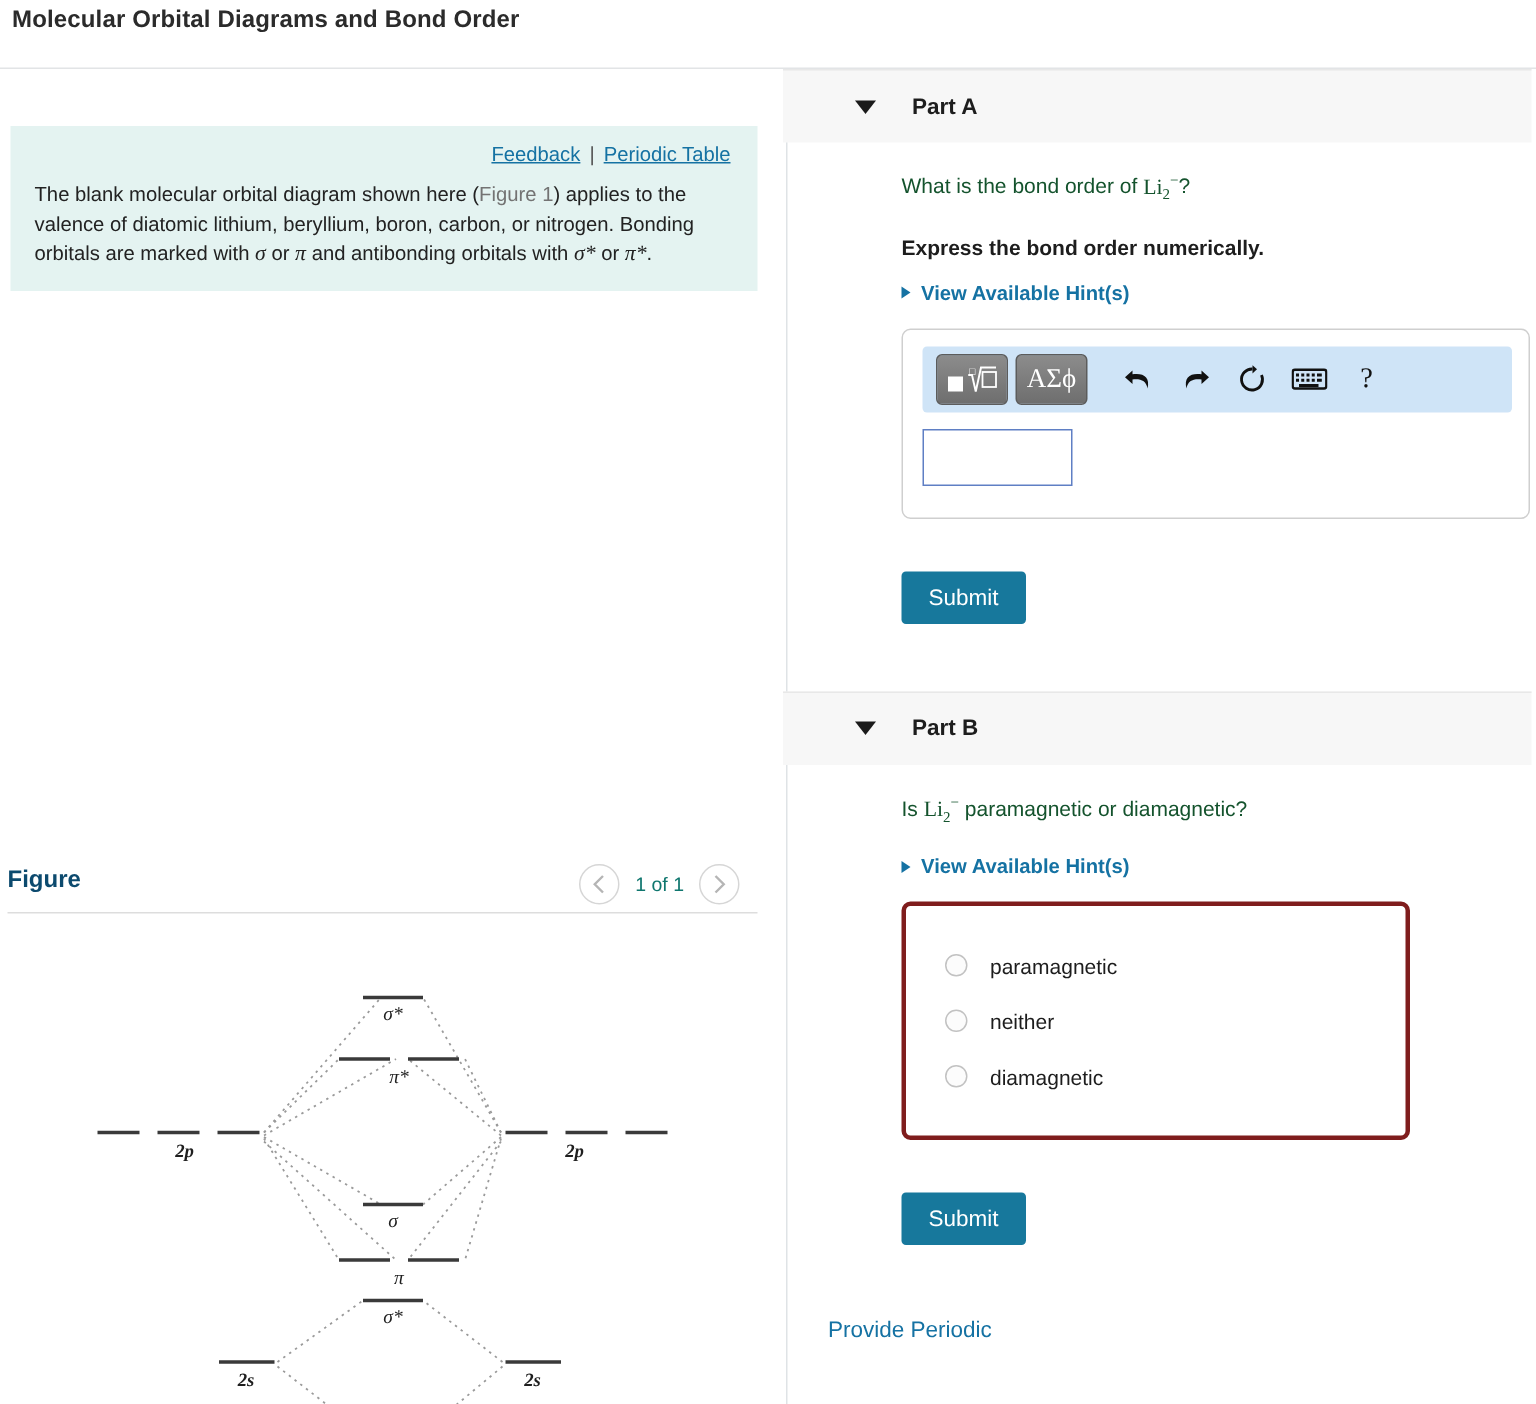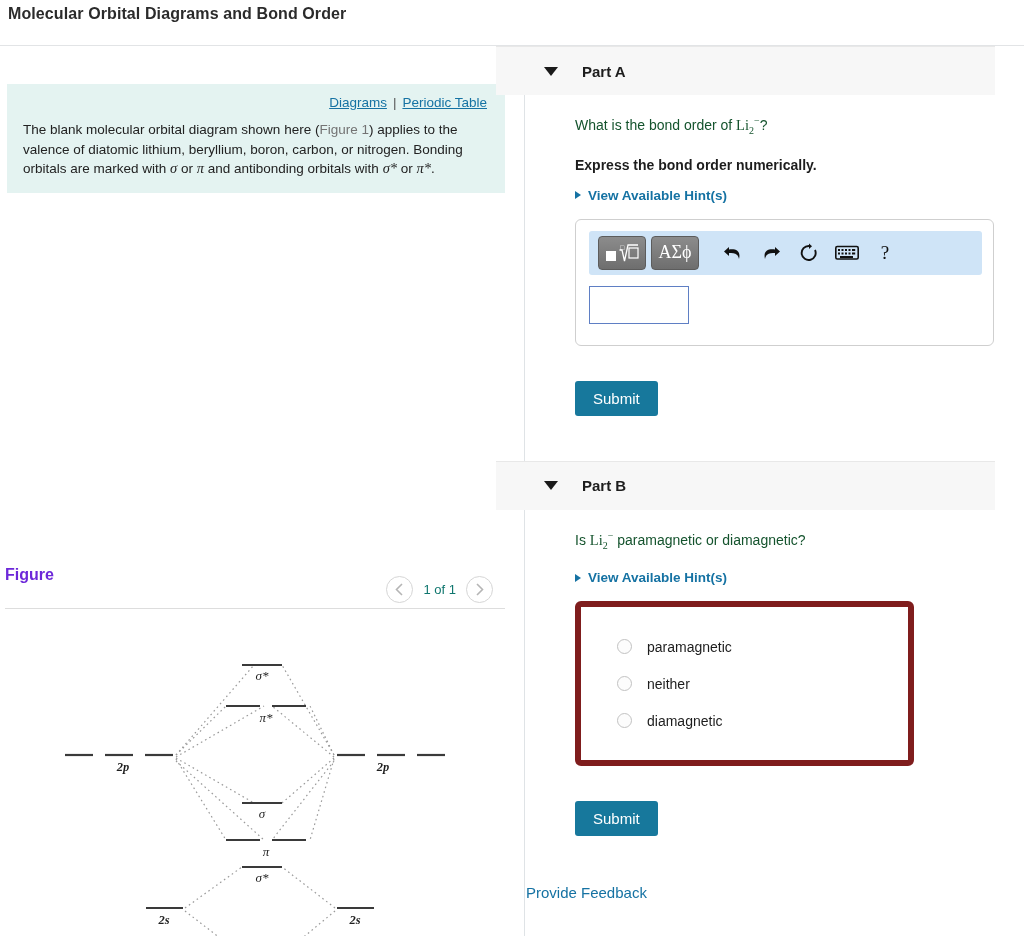--- a/index.html
+++ b/index.html
@@ -49,41 +49,41 @@
   }
   .info-text .figlink { color: #737373; text-decoration: none; cursor: pointer; }
   .mathi { font-family: "Liberation Serif", serif; font-style: italic; font-size: 14.5px; }
   .mathi sup { font-style: normal; font-size: 10px; }
 
   
   .figure-head {
     position: absolute; left: 0; top: 520px; width: 510px; height: 48px;
   }
   .figure-title {
-    position: absolute; left: 5px; top: 0;
-    font-size: 16px; font-weight: bold; color: #6d28d9;
+    position: absolute; left: 5px; top: 12px;
+    font-size: 16px; font-weight: bold; color: #0c4a6e;
   }
   .fig-nav { position: absolute; right: 17px; top: 10px; display: flex; align-items: center; gap: 10px; }
   .fig-arrow {
     width: 27px; height: 27px; border-radius: 50%;
     border: 1px solid #d6d6d6; background: #fff;
     display: flex; align-items: center; justify-content: center;
     color: #b5b5b5; font-size: 13px; cursor: pointer;
   }
   .fig-count { font-size: 13px; color: #0f766e; }
   .figure-rule {
     position: absolute; left: 5px; top: 562px; width: 500px; height: 1px; background: #dddddd;
   }
 
   
   .mo-wrap { position: absolute; left: 0px; top: 572px; width: 520px; height: 364px; }
   .mo-svg { display: block; }
 
   
-  .right-col { position: absolute; left: 496px; top: 46px; width: 499px; height: 890px; }
+  .right-col { position: absolute; left: 522px; top: 46px; width: 499px; height: 890px; }
 
   .part-header {
     position: relative; width: 499px; height: 49px;
     background: #f7f7f7; border-top: 1px solid #e8e8e8;
     display: flex; align-items: center;
   }
   .caret {
     width: 0; height: 0; margin-left: 48px; margin-right: 24px;
     border-left: 7px solid transparent; border-right: 7px solid transparent;
     border-top: 9px solid #1a1a1a; cursor: pointer;
@@ -132,22 +132,22 @@
   }
   .submit-btn {
     margin-top: 35px; background: #17789c; color: #ffffff;
     border: none; border-radius: 3px; padding: 9px 18px;
     font-family: "Liberation Sans", sans-serif; font-size: 15px;
     cursor: pointer;
   }
 
   
   .radio-box {
-    margin-top: 16px; width: 339px; border: 6px solid #7f1d1d;
-    border-radius: 6px; background: #fff; padding: 21px 0 21px 12px;
+    margin-top: 16px; width: 339px; border: 3px solid #7f1d1d;
+    border-radius: 6px; background: #fff; padding: 21px 0 21px 2px;
   }
   .radio-row {
     display: flex; align-items: center; height: 37px; padding-left: 24px; cursor: pointer;
   }
   .radio-dot {
     width: 15px; height: 15px; border-radius: 50%;
     border: 1px solid #c2c2c2; background: #fcfcfc; margin-right: 15px; flex: none;
   }
   .radio-label { font-size: 14px; color: #1d1d1d; }
 
@@ -163,21 +163,21 @@
 <div class="page">
 
   <div class="page-title">Molecular Orbital Diagrams and Bond Order</div>
   <div class="header-rule"></div>
   <div class="vertical-divider"></div>
 
   <div class="left-col">
 
     <div class="info-box">
       <div class="info-links">
-        <a>Diagrams</a><span class="sep">|</span><a>Periodic Table</a>
+        <a>Feedback</a><span class="sep">|</span><a>Periodic Table</a>
       </div>
       <div class="info-text">
         <span>The blank molecular orbital diagram shown here (</span><span class="figlink">Figure 1</span><span>) applies to the valence of diatomic lithium, beryllium, boron, carbon, or nitrogen. Bonding orbitals are marked with </span><span class="mathi">σ</span><span> or </span><span class="mathi">π</span><span> and antibonding orbitals with </span><span class="mathi">σ*</span><span> or </span><span class="mathi">π*</span><span>.</span>
       </div>
     </div>
 
     <div class="figure-head">
       <div class="figure-title">Figure</div>
       <div class="fig-nav">
         <div class="fig-arrow">
@@ -366,16 +366,16 @@
           </div>
           <div class="radio-row">
             <span class="radio-dot"></span>
             <span class="radio-label">diamagnetic</span>
           </div>
         </div>
 
         <button class="submit-btn">Submit</button>
       </div>
 
-      <div class="feedback-link">Provide Feedback</div>
+      <div class="feedback-link">Provide Periodic</div>
     </div>
   </div>
 </div>
 
 </body></html>

